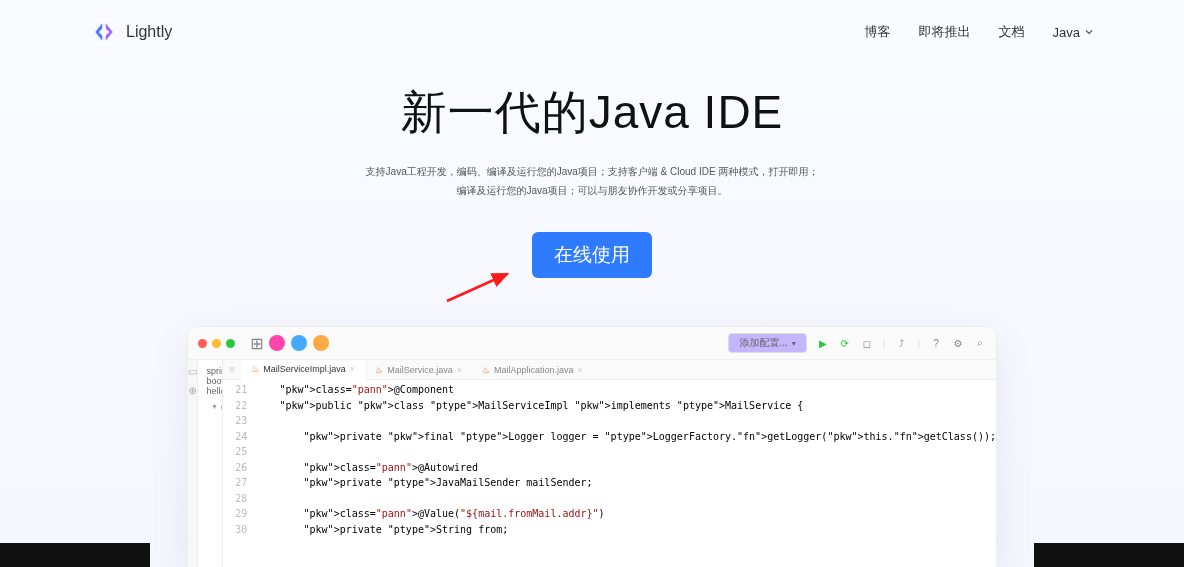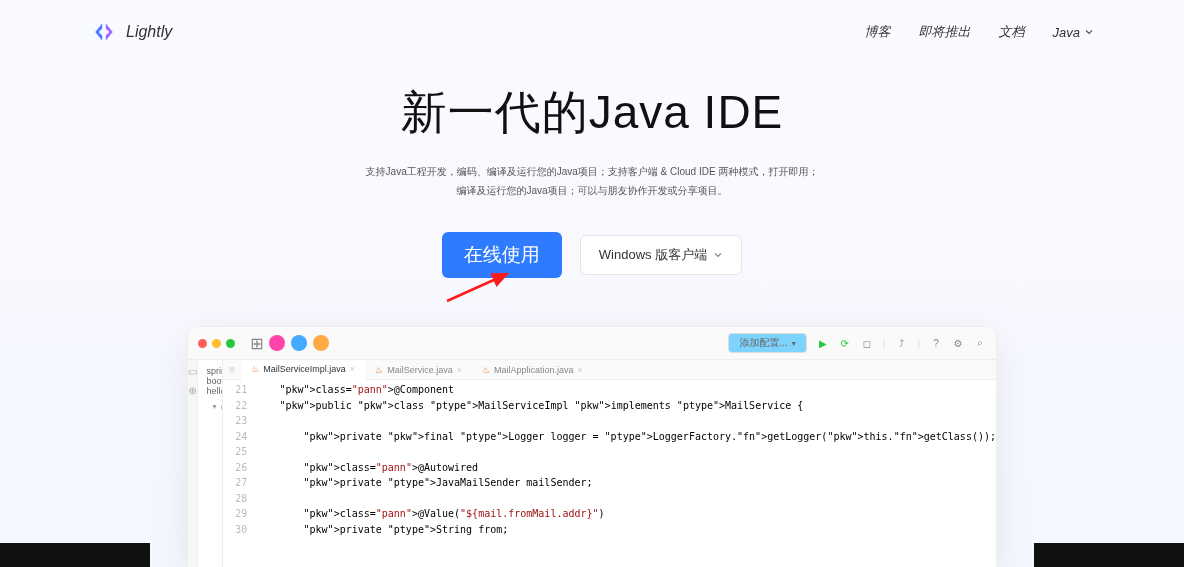--- a/index.html
+++ b/index.html
@@ -1,19 +1,19 @@
 <!DOCTYPE html>
 <html><head>
 <meta charset="utf-8">
 <style>
 * { margin: 0; padding: 0; box-sizing: border-box; }
 body { font-family: -apple-system, BlinkMacSystemFont, "Segoe UI", "PingFang SC", "Microsoft YaHei", sans-serif; background: linear-gradient(180deg, #fafbff 0%, #f5f7ff 100%); width: 1184px; height: 567px; overflow: hidden; position: relative; }
 
 
-.header { display: flex; align-items: center; justify-content: space-between; padding: 18px 90px 18px 90px; font-style: italic; }
+.header { display: flex; align-items: center; justify-content: space-between; padding: 18px 90px 18px 90px; }
 .logo-area { display: flex; align-items: center; gap: 8px; }
 .logo-mark { width: 28px; height: 28px; }
 .logo-text { font-size: 16px; font-weight: 500; color: #333; }
 .nav { display: flex; align-items: center; gap: 28px; font-size: 13px; color: #333; justify-content: flex-end; }
 .nav-item { cursor: pointer; }
 .nav-item.dropdown { display: flex; align-items: center; gap: 4px; }
 
 
 .hero { text-align: center; padding-top: 18px; }
 .badge-row { display: flex; align-items: center; justify-content: center; gap: 10px; margin-bottom: 12px; }
@@ -28,21 +28,21 @@
 
 
 .ide-wrap { width: 810px; margin: 48px auto 0; background: #fff; border-radius: 10px 10px 0 0; box-shadow: 0 10px 40px rgba(0,0,0,0.08); overflow: hidden; border: 1px solid #eee; }
 .ide-titlebar { display: flex; align-items: center; justify-content: space-between; padding: 6px 10px; background: #fafafa; border-bottom: 1px solid #eee; }
 .titlebar-left { display: flex; align-items: center; gap: 6px; }
 .traffic { display: flex; gap: 5px; margin-right: 10px; }
 .dot { width: 9px; height: 9px; border-radius: 50%; }
 .dot.red { background: #ff5f56; } .dot.yellow { background: #ffbd2e; } .dot.green { background: #27c93f; }
 .avatar { width: 16px; height: 16px; border-radius: 50%; display:inline-block; }
 .titlebar-right { display: flex; align-items: center; gap: 10px; font-size: 10px; color: #888; }
-.config-btn { border: 1px solid #ddd; border-radius: 4px; padding: 2px 10px; font-size: 10px; color: #666; background:#7dd3fc; display:flex; align-items:center; gap:4px;}
+.config-btn { border: 1px solid #ddd; border-radius: 4px; padding: 2px 10px; font-size: 10px; color: #666; background:#c4b5fd; display:flex; align-items:center; gap:4px;}
 .tb-icon { width: 12px; height: 12px; display: inline-flex; align-items:center; justify-content:center; color:#888; }
 .tb-icon.green { color: #27c93f; }
 
 .ide-body { display: flex; height: 210px; font-size: 10px; }
 .ide-sidebar-icons { width: 28px; background: #f7f7f7; border-right: 1px solid #eee; display:flex; flex-direction:column; align-items:center; padding-top:6px; gap:8px; color:#aaa;}
 .ide-explorer { width: 160px; border-right: 1px solid #eee; padding: 4px 0; overflow: hidden; }
 .explorer-header { display:flex; justify-content:space-between; align-items:center; padding:2px 8px; color:#666; font-size:9px;}
 .tree { padding: 2px 4px; color: #555; }
 .tree-row { display:flex; align-items:center; gap:4px; padding:1px 0; white-space:nowrap; cursor:pointer;}
 .tree-row .chev { width:8px; display:inline-block; text-align:center; color:#999; font-size:8px;}
@@ -89,26 +89,20 @@
 </div>
 
 <div class="hero">
   <h1 class="hero-title">新一代的Java IDE</h1>
   <div class="hero-sub">
     <div>支持Java工程开发，编码、编译及运行您的Java项目；支持客户端 &amp; Cloud IDE 两种模式，打开即用；</div>
     <div>编译及运行您的Java项目；可以与朋友协作开发或分享项目。</div>
   </div>
   <div class="cta-row">
     <button class="btn-primary">在线使用</button>
-    <button class="btn-secondary">
-      <span>Windows 版客户端</span>
-      <svg width="10" height="10" viewBox="0 0 10 10">
-          <path d="M2 3.5 L5 6.5 L8 3.5" stroke="#888" stroke-width="1.2" fill="none"></path>
-        </svg>
-    </button>
   </div>
 </div>
 
 <svg class="arrow-annot" width="80" height="40">
   <defs>
       <marker id="ah" markerWidth="8" markerHeight="8" refX="6" refY="3" orient="auto">
         <path d="M0,0 L7,3 L0,6 Z" fill="#ff1a1a"></path>
       </marker>
     </defs>
   <line x1="5" y1="35" x2="65" y2="8" stroke="#ff1a1a" stroke-width="2.5" marker-end="url(#ah)"></line>

